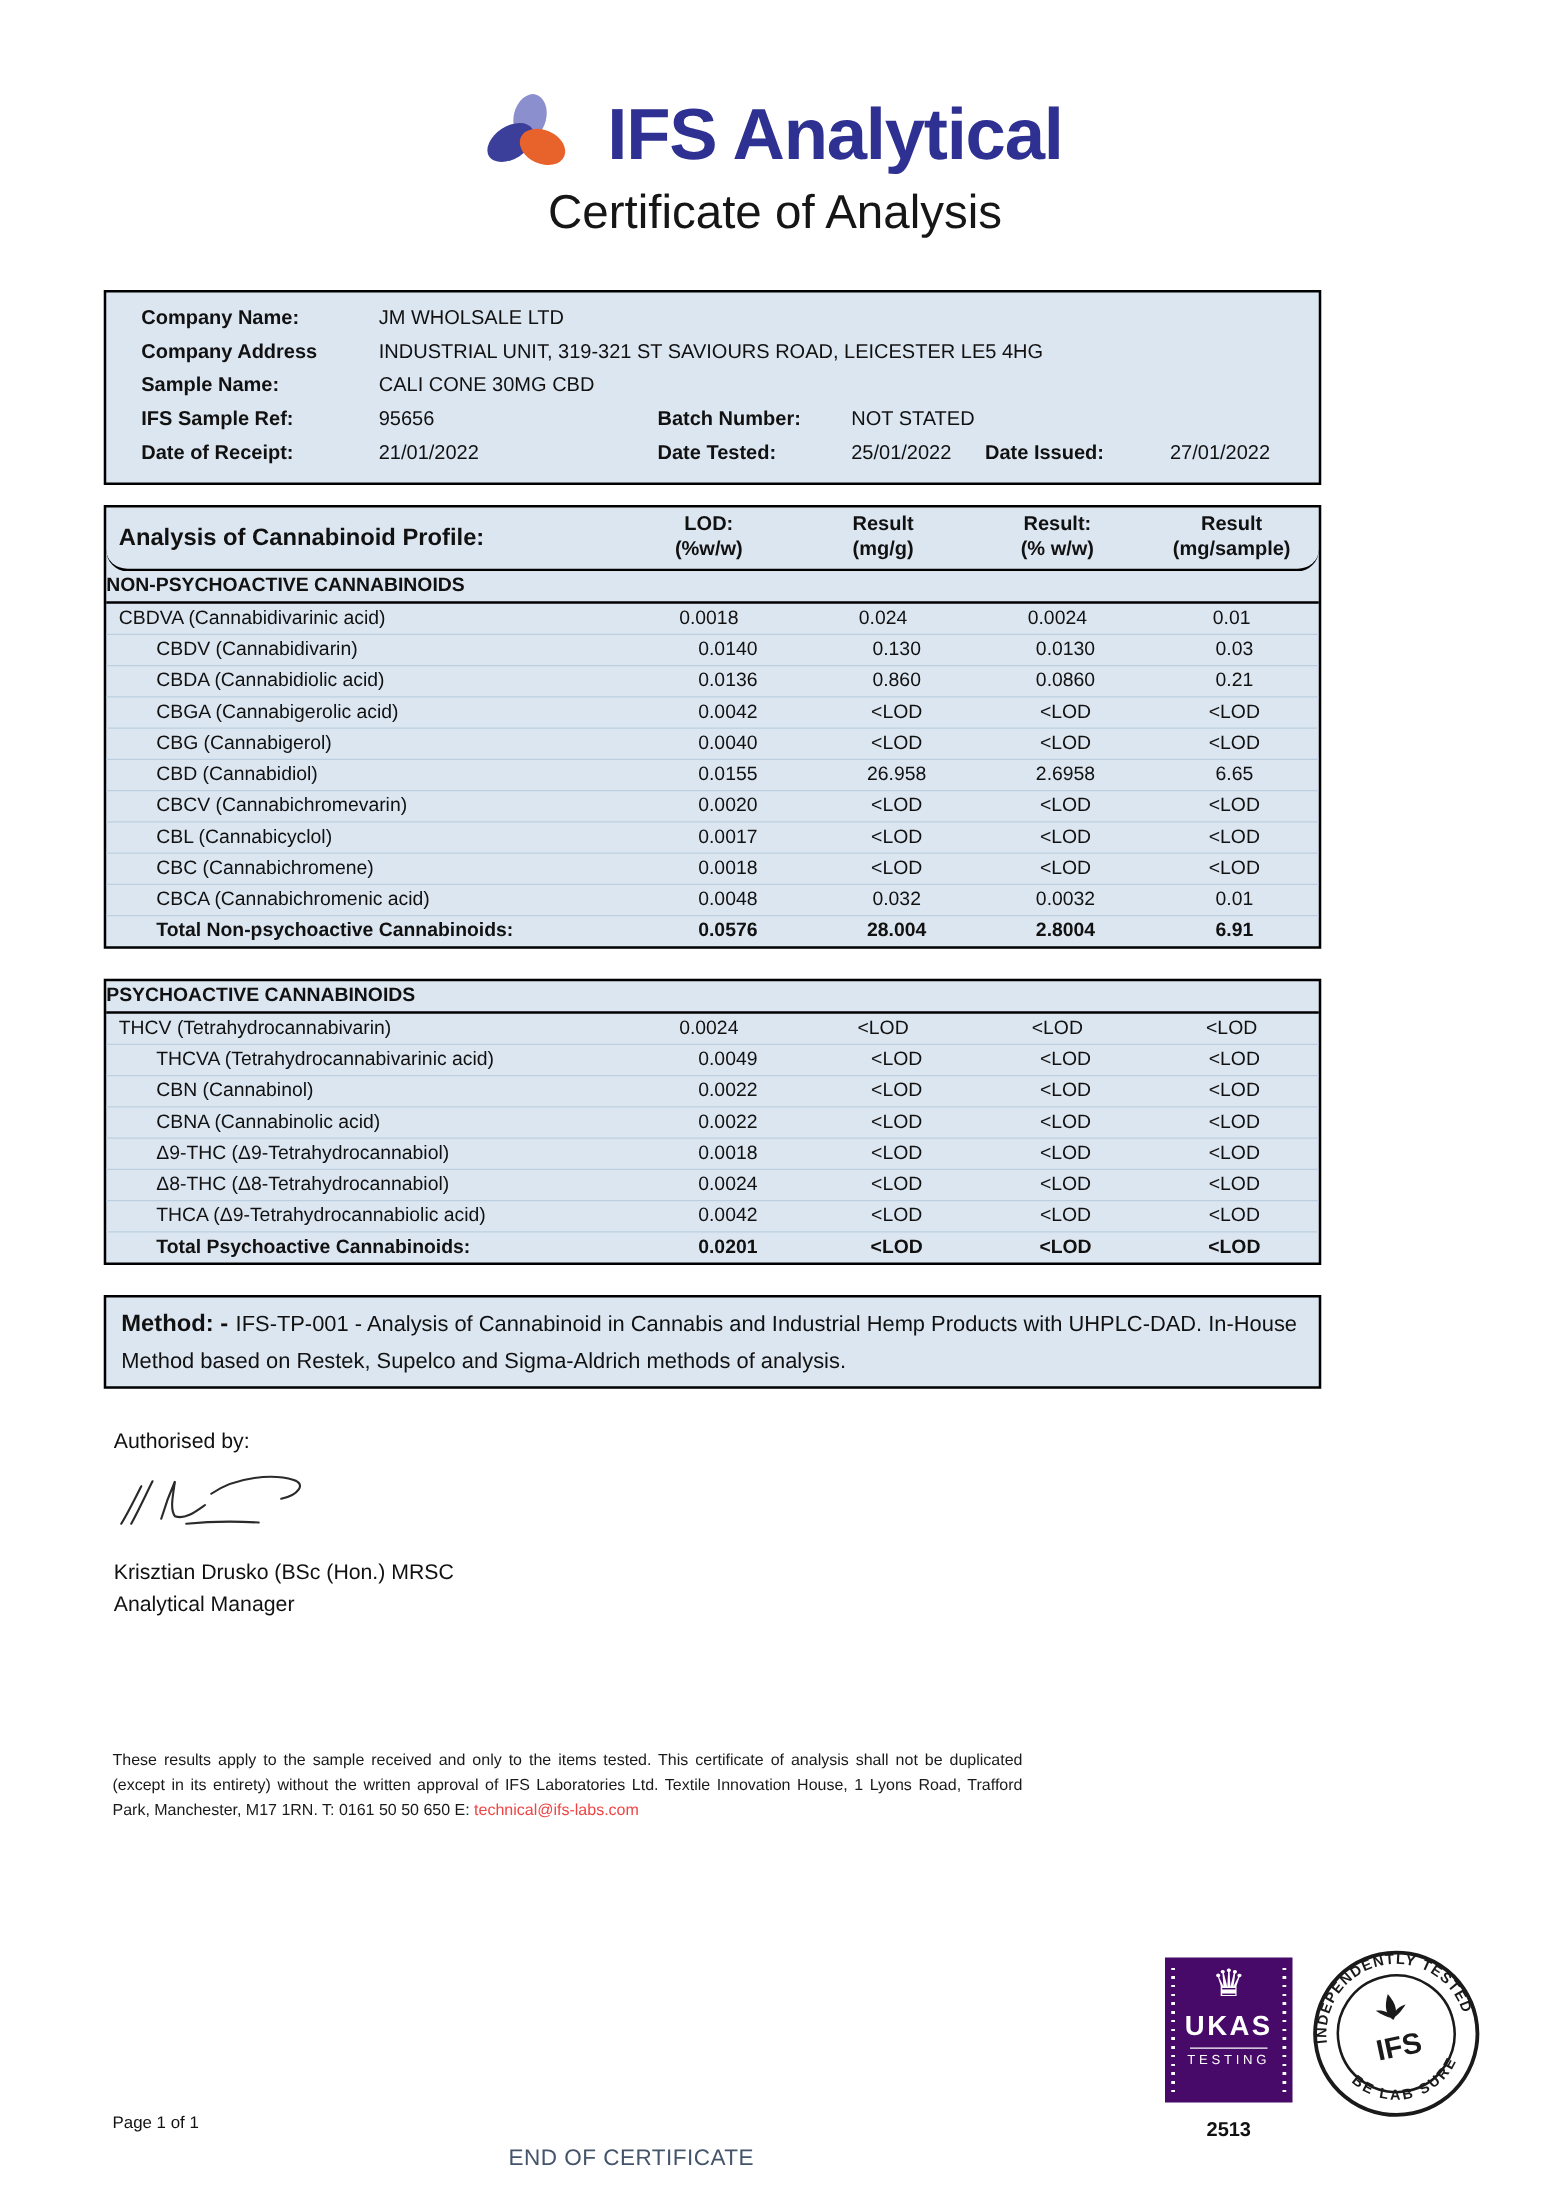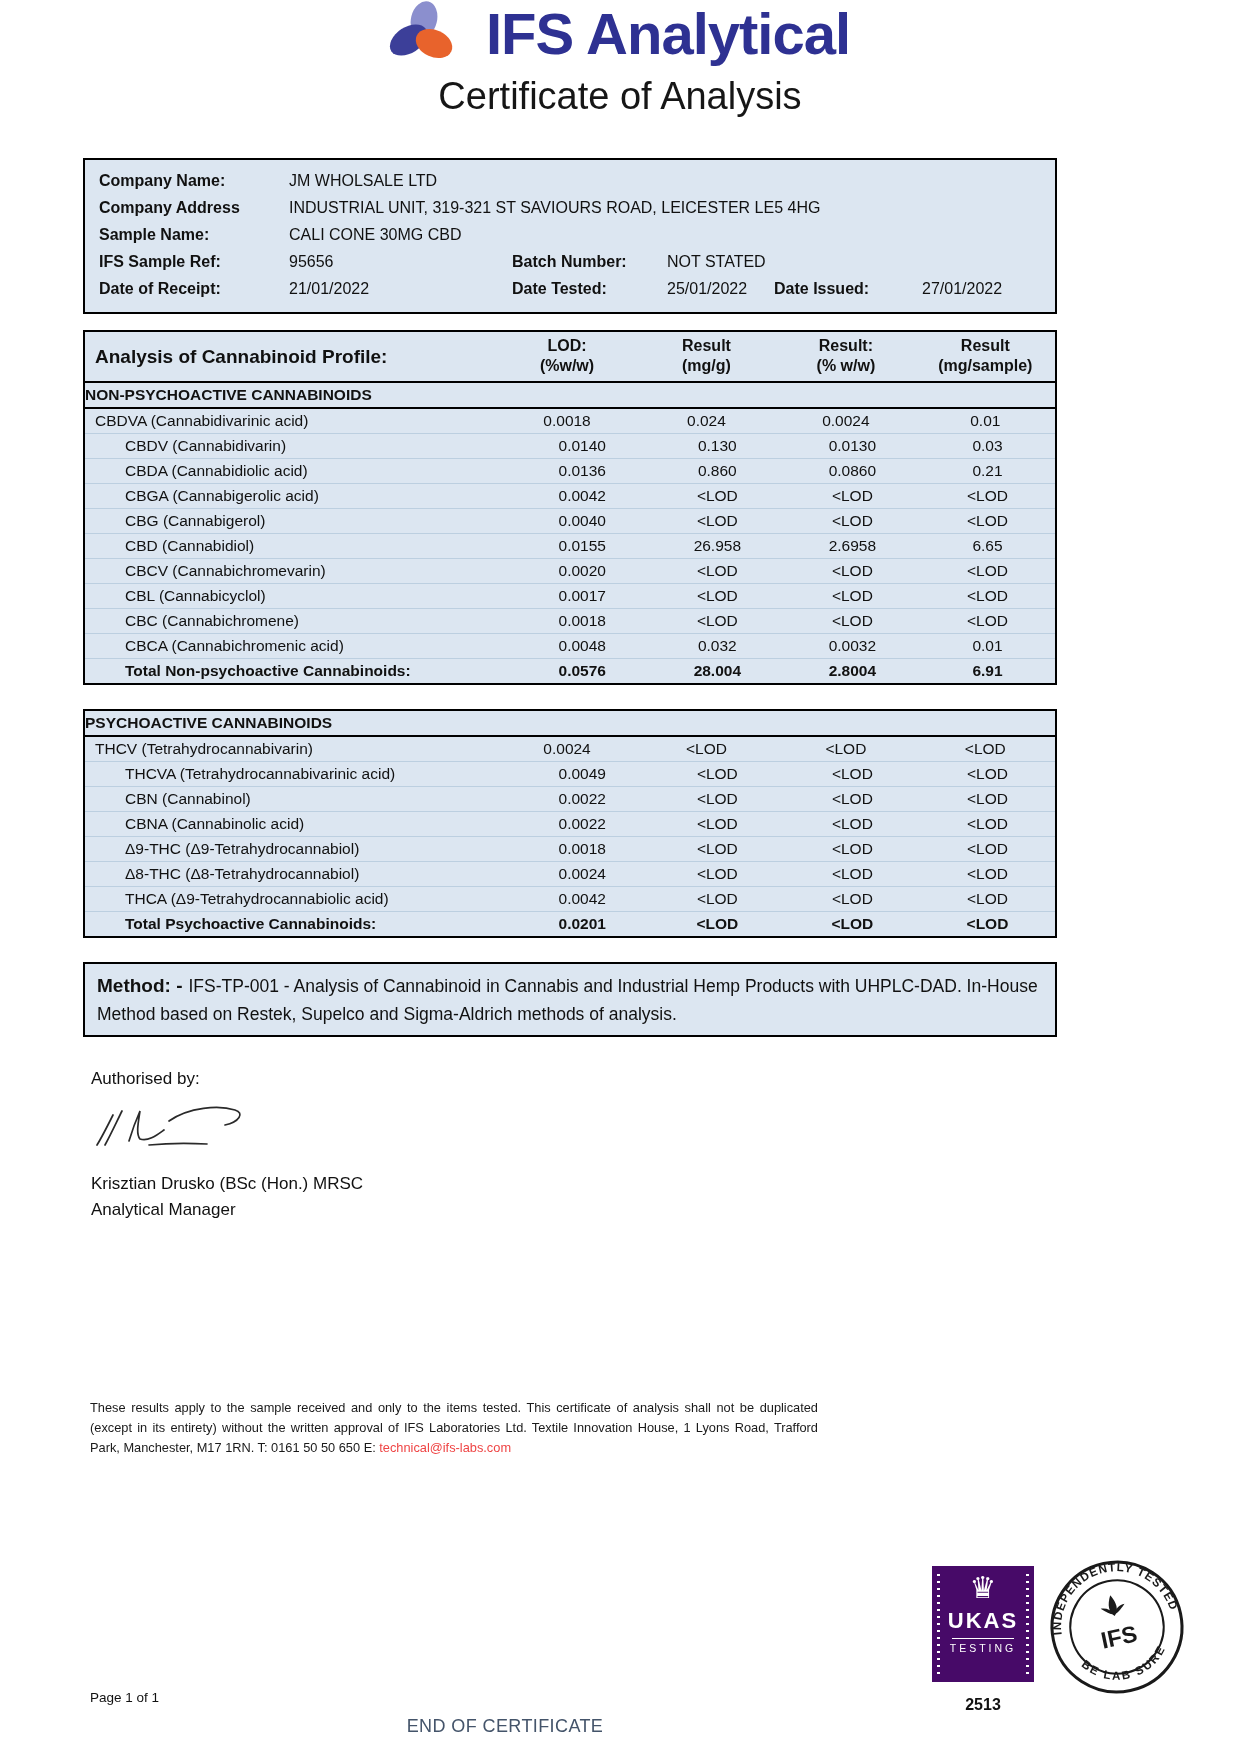--- a/index.html
+++ b/index.html
@@ -1,47 +1,47 @@
 <!DOCTYPE html>
 <html><head>
 <meta charset="utf-8">
 <style>
   * { margin:0; padding:0; box-sizing:border-box; }
   body { background:#ffffff; }
   .page { position:relative; width:1240px; height:1754px; background:#fff;
           font-family:"Liberation Sans","DejaVu Sans",sans-serif; color:#111; overflow:hidden; }
 
   
-  .logo-row { display:flex; justify-content:center; align-items:flex-end; gap:32px; }
+  .logo-row { display:flex; justify-content:center; align-items:flex-end; padding-top:74px; gap:32px; }
   .logo-mark { position:relative; width:64px; height:66px; flex:0 0 auto; }
   .blob { position:absolute; border-radius:50%; }
   .blob-lavender { width:26px; height:37px; left:21px; top:0;  transform:rotate(14deg);  background:#8b8fce; }
   .blob-navy     { width:41px; height:26px; left:-2px; top:26px; transform:rotate(-33deg); background:#3c3f99; }
   .blob-orange   { width:38px; height:27px; left:25px; top:29px; transform:rotate(24deg);  background:#e8632c; }
   .logo-text { font-size:58px; font-weight:bold; color:#2e3192; letter-spacing:-1px; }
   .doc-title { text-align:center; font-size:38px; margin-top:8px; color:#161616; }
 
   .content { margin-left:83px; width:974px; }
 
   
   .info-table { margin-top:40px; background:#dce6f1; border:2px solid #000; padding:7px 0 10px; font-size:16px; }
-  .info-row { display:flex; line-height:27px; padding-left:14px; }
+  .info-row { display:flex; line-height:27px; padding-left:28px; }
   .lb { font-weight:bold; }
   .c-label  { width:190px; }
   .c-valfull{ flex:1; }
   .c-val1   { width:223px; }
   .c-label2 { width:155px; }
   .c-val2   { width:107px; }
   .c-label3 { width:148px; }
   .c-val3   { flex:1; }
 
   
   .analysis-table { margin-top:16px; border:2px solid #000; background:#dce6f1; }
   .analysis-table.second { margin-top:24px; }
-  .at-header { display:flex; border-bottom:2px solid #000; }
+  .at-header { display:flex; border-bottom:2px solid #000;border-radius:17px; }
   .at-title { width:414px; display:flex; align-items:center; padding-left:10px; font-weight:bold; font-size:19px; }
   .at-col { width:140px; text-align:center; font-weight:bold; font-size:16px; padding:4px 0 5px; line-height:20px; }
   .section-row { font-weight:bold; font-size:15.5px; line-height:24px; padding-left:0; border-bottom:2px solid #000; }
   .trow { display:flex; font-size:15.5px; line-height:24px; }
   .trow + .trow { border-top:1px solid #bccfe0;padding-left:30px; }
   .tname { width:414px; padding-left:10px; }
   .tcell { width:140px; text-align:center; }
   .bold-row { font-weight:bold; }
 
   

